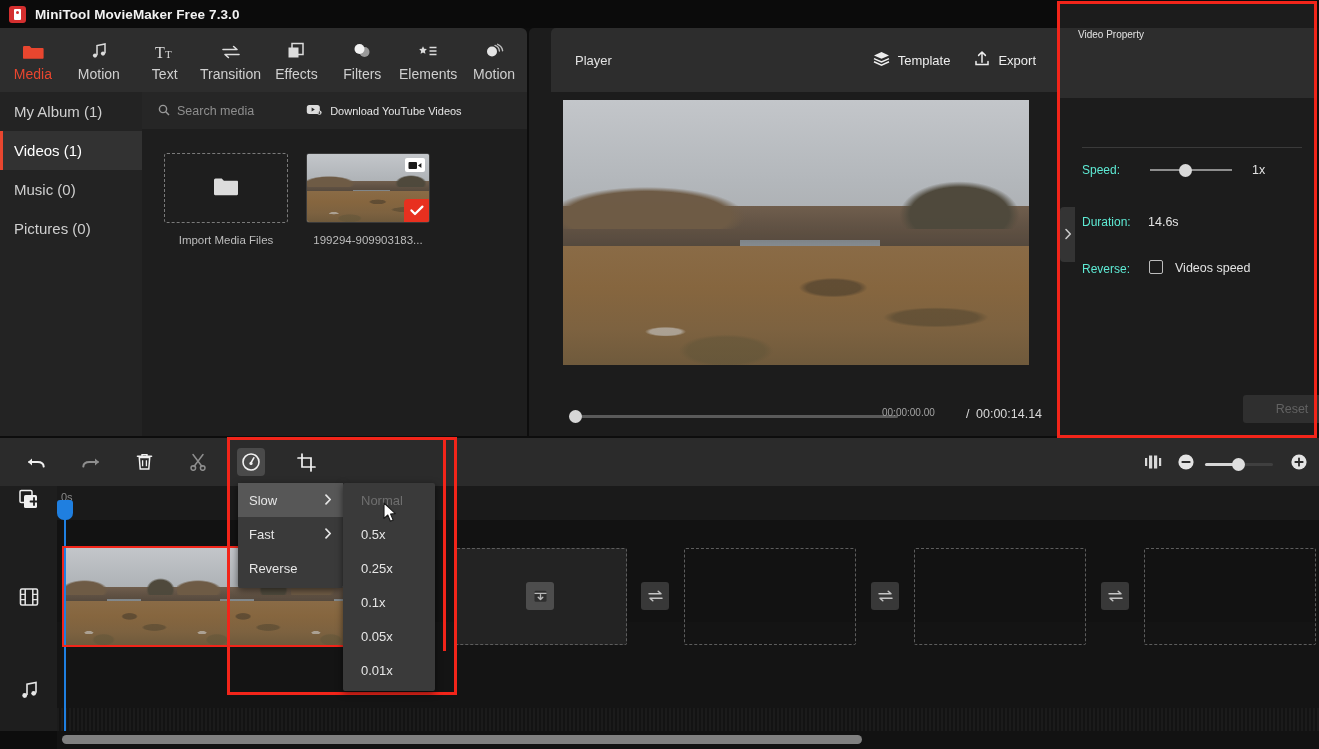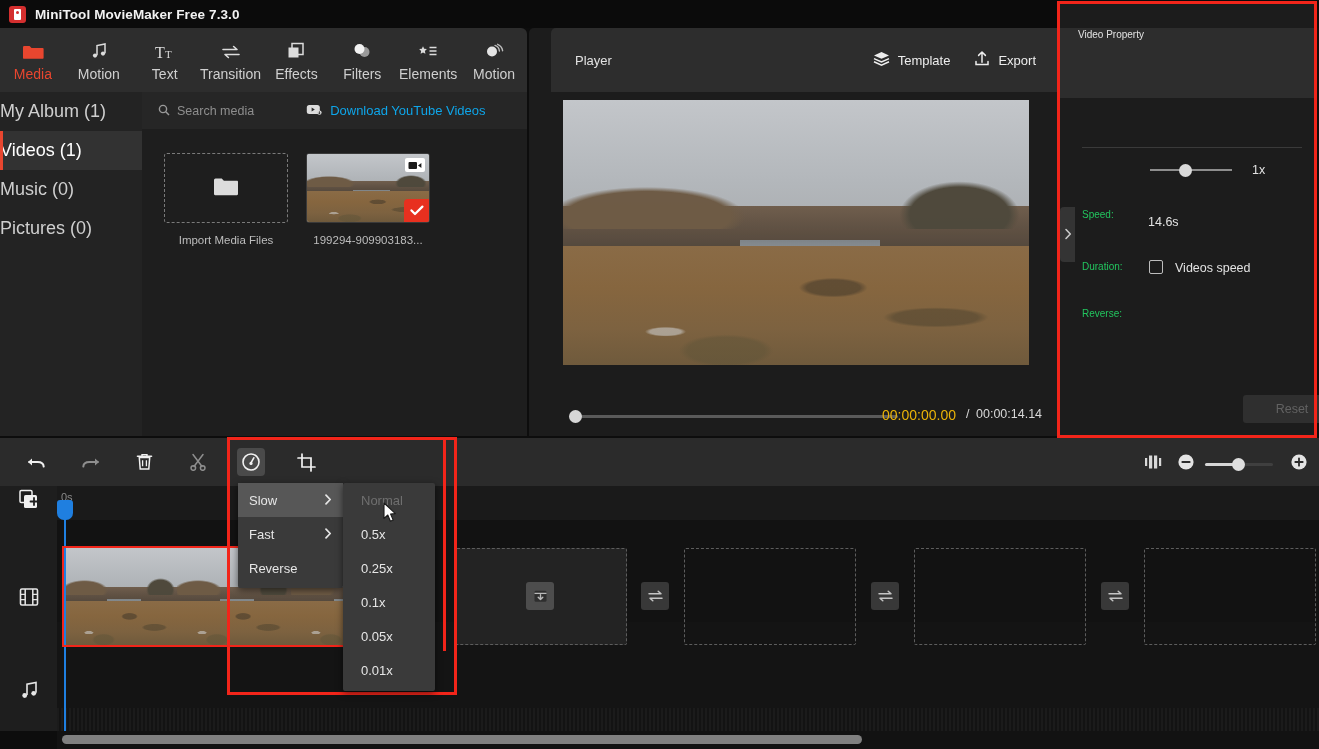--- a/index.html
+++ b/index.html
@@ -56,41 +56,41 @@
   .rb-item .lbl { font-size: 14px; color: #cfcfcf; white-space: nowrap; }
   .rb-item.active .lbl { color: #e8462f; }
   .rb-ico { height: 22px; display: flex; align-items: flex-end; }
 
   
   .sidebar {
     position: absolute; left: 0; top: 92px; width: 142px; height: 344px;
     background: #232323;
   }
   .side-item {
-    height: 39px; display: flex; align-items: center; 
-    font-size: 18px; color: #cfcfcf; cursor: default; position: relative;
+    height: 39px; display: flex; align-items: center; padding-left: 14px;
+    font-size: 15px; color: #cfcfcf; cursor: default; position: relative;
   }
   .side-item.active { background: #323232; color: #fff; }
   .side-item.active::before {
     content: ""; position: absolute; left: 0; top: 0; bottom: 0; width: 3px;
     background: #e8462f;
   }
 
   
   .media-panel {
     position: absolute; left: 142px; top: 92px; width: 385px; height: 344px;
     background: #1e1e1e;
   }
   .media-top {
     height: 37px; background: #262626; display: flex; align-items: center;
   }
   .search-box { display: flex; align-items: center; gap: 7px; margin-left: 16px; cursor: text; }
   .search-ph { font-size: 12.5px; color: #8e8e8e; }
   .yt-dl { display: flex; align-items: center; gap: 8px; margin-left: 52px; cursor: default; }
-  .yt-dl .lbl { font-size: 13px; color: #0ea5e9; }
+  .yt-dl .lbl { font-size: 11px; color: #e5e5e5; }
   .media-grid { display: flex; gap: 18px; padding: 24px 0 0 22px; }
   .m-cell { width: 124px; }
   .import-box {
     width: 124px; height: 70px; border: 1.5px dashed #7a7a7a; border-radius: 3px;
     display: flex; align-items: center; justify-content: center; cursor: default;
   }
   .thumb-box {
     width: 124px; height: 70px; border-radius: 3px; overflow: hidden;
     position: relative; cursor: default; border: 1px solid #3a3a3a;
   }
@@ -164,21 +164,21 @@
   }
   .seekrow { position: absolute; left: 0; top: 375px; width: 531px; height: 26px; display: flex; align-items: center; }
   .seek-track {
     position: absolute; left: 40px; top: 12px; width: 329px; height: 3px;
     background: #5a5a5a; border-radius: 2px;
   }
   .seek-knob {
     position: absolute; left: 40px; top: 7px; width: 13px; height: 13px;
     border-radius: 50%; background: #d6d6d6; cursor: default;
   }
-  .time-cur { position: absolute; left: 353px; top: 4px; font-size: 14px; color: #eab308; }
+  .time-cur { position: absolute; left: 353px; top: 4px; font-size: 10px; color: #a3a3a3; }
   .time-sep { position: absolute; left: 437px; top: 4px; font-size: 12.5px; color: #d8d8d8; }
   .time-tot { position: absolute; left: 447px; top: 4px; font-size: 12.5px; color: #d8d8d8; }
   .ctrlrow { position: absolute; left: 0; top: 404px; width: 531px; height: 32px; }
   .cbtn { position: absolute; top: 3px; width: 26px; height: 26px; display: flex; align-items: center; justify-content: center; cursor: default; }
   .vol-track { position: absolute; left: 713px; top: 15px; width: 95px; height: 3px; background: #7d7d7d; border-radius: 2px; }
 
   
   .proppanel {
     position: absolute; left: 1060px; top: 3px; width: 256px; height: 433px;
     background: #1c1c1c;
@@ -192,21 +192,21 @@
     position: absolute; left: 22px; top: 102px; width: 220px; height: 32px;
     background: #2b2b2b; border-radius: 3px; display: flex;
   }
   .seg-btn {
     flex: 1; display: flex; align-items: center; justify-content: center;
     font-size: 12.5px; color: #d2d2d2; cursor: default; border-radius: 3px;
   }
   .seg-btn.active { background: #4a4a4a; color: #fff; }
   .prop-divider { position: absolute; left: 22px; top: 144px; width: 220px; height: 1px; background: #3a3a3a; }
   .prop-row { position: absolute; left: 0; width: 256px; }
-  .prop-lbl { position: absolute; left: 22px; font-size: 10px; color: #22c55e; margin-top: 46px; }
+  .prop-lbl { position: absolute; left: 22px; font-size: 12px; color: #5eead4; }
   .prop-val { font-size: 12.5px; color: #e2e2e2; }
   .sp-track { position: absolute; left: 90px; top: 8px; width: 82px; height: 2px; background: #8d8d8d; }
   .sp-knob { position: absolute; left: 119px; top: 3px; width: 13px; height: 13px; border-radius: 50%; background: #d9d9d9; cursor: default; }
   .chk {
     position: absolute; left: 89px; top: 0px; width: 14px; height: 14px;
     border: 1.5px solid #bdbdbd; border-radius: 2px; cursor: default;
   }
   .reset-btn {
     position: absolute; left: 183px; top: 392px; width: 98px; height: 28px;
     background: #2f2f2f; border-radius: 3px; display: flex;

